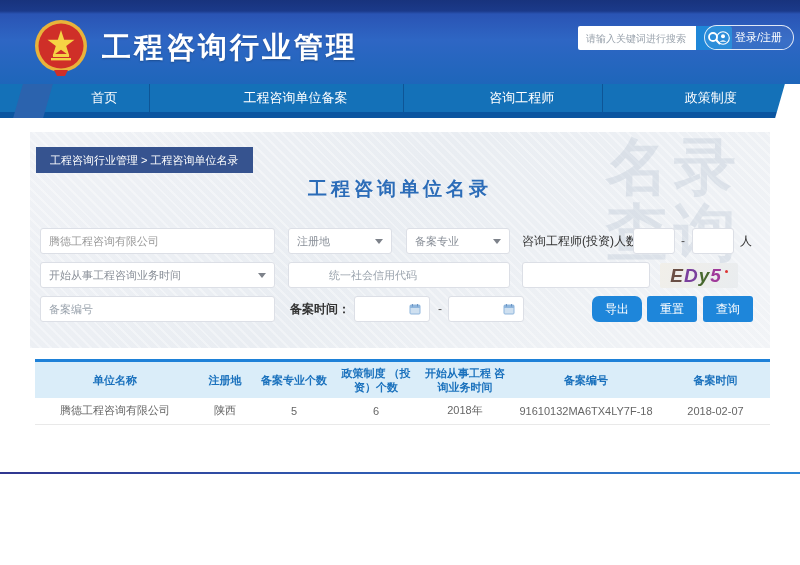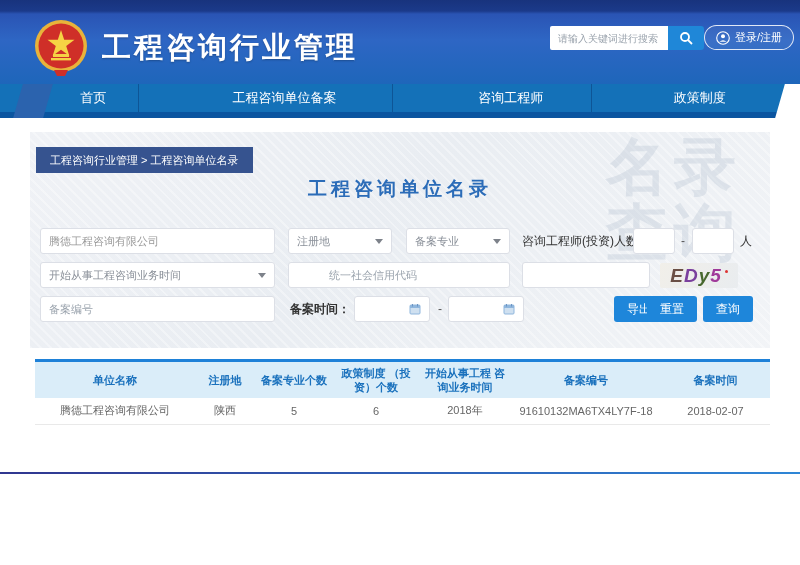--- a/index.html
+++ b/index.html
@@ -5,34 +5,34 @@
   * { margin:0; padding:0; box-sizing:border-box; }
   body { font-family:"Liberation Sans","DejaVu Sans",sans-serif; background:#fff; }
   .screen { position:relative; width:800px; height:565px; background:#fff; overflow:hidden; margin:0 auto; }
 
   
   .header { position:absolute; top:0; left:0; width:800px; height:84px;
     background:linear-gradient(180deg,#18337d 0,#1b3a8a 11px,#2a54b4 14px,#2e66c4 40px,#1e66ba 84px); }
   .brand { position:absolute; left:34px; top:20px; display:flex; align-items:center; gap:14px; }
   .emblem { width:54px; height:56px; }
   .site-title { color:#fff; font-size:29px; font-weight:bold; letter-spacing:3px; text-shadow:0 1px 2px rgba(0,0,0,.25); }
-  .search-box { position:absolute; left:510px; top:26px; display:flex; height:24px;padding-left:40px; }
+  .search-box { position:absolute; left:538px; top:26px; display:flex; height:24px;padding-left:40px; }
   .search-input { width:118px; height:24px; border:none; background:#fff; font-size:10px; padding:0 8px; outline:none; border-radius:2px 0 0 2px; color:#333; }
   .search-input::placeholder { color:#9aa3ad; }
   .search-btn { width:36px; height:24px; border:none; background:#1f87d8; border-radius:0 3px 3px 0; cursor:pointer; display:flex; align-items:center; justify-content:center; }
   .login-btn { position:absolute; left:704px; top:25px; height:25px; padding:0 11px; display:flex; align-items:center; gap:5px;
     border:1px solid rgba(255,255,255,.85); border-radius:13px; color:#fff; font-size:11px; background:rgba(255,255,255,.06); cursor:pointer; }
 
   
   .nav { position:absolute; top:84px; left:0; width:800px; height:34px; }
   .nav-bar { position:absolute; top:0; left:0; width:800px; height:28px; background:#1471b8; }
   .nav-under { position:absolute; top:28px; left:0; width:800px; height:6px; background:#0b55a0; }
   .nav-slant-left { position:absolute; top:0; left:18px; width:30px; height:34px; background:#2b63ae; transform:skewX(-16deg); }
   .nav-slant-right { position:absolute; top:0; right:-14px; width:34px; height:34px; background:#fff; transform:skewX(-16deg); }
-  .nav-items { position:absolute; top:0; left:48px; width:722px; height:28px; display:flex;gap:38px; }
+  .nav-items { position:absolute; top:0; left:59px; width:722px; height:28px; display:flex;gap:38px; }
   .nav-item { display:flex; align-items:center; justify-content:center; color:#fff; font-size:13px; cursor:pointer; border-right:1px solid rgba(9,62,122,.55); }
   .nav-item:last-child { border-right:none; }
   .nav-item:nth-child(1){ flex-grow:130; }
   .nav-item:nth-child(2){ flex-grow:222; }
   .nav-item:nth-child(3){ flex-grow:192; }
   .nav-item:nth-child(4){ flex-grow:178; }
 
   
   .panel { position:absolute; left:30px; top:132px; width:740px; height:216px;
     background:linear-gradient(135deg,#f0f2f6 0%,#e9edf2 45%,#f2f4f7 100%); overflow:hidden; }
@@ -170,21 +170,21 @@
       </div>
       <span class="dash" style="left:398px;">-</span>
       <div class="date-input" style="left:408px; width:76px;">
         <svg width="12" height="12" viewBox="0 0 12 12">
           <rect x="1" y="2" width="10" height="9" rx="1" fill="#cfe0f0" stroke="#8fb6dd" stroke-width="1"></rect>
           <rect x="1" y="2" width="10" height="3" fill="#8fb6dd"></rect>
           <line x1="3.5" y1="1" x2="3.5" y2="3.5" stroke="#6b94c4" stroke-width="1"></line>
           <line x1="8.5" y1="1" x2="8.5" y2="3.5" stroke="#6b94c4" stroke-width="1"></line>
         </svg>
       </div>
-      <button class="btn" style="left:574px;">导出</button>
+      <button class="btn" style="left:552px;border-radius:7px;">导出</button>
       <button class="btn" style="left:607px;">重置</button>
       <button class="btn" style="left:663px;">查询</button>
     </div>
   </div>
 
   <div class="table-wrap">
     <table>
       <colgroup>
         <col class="c1">
           <col class="c2">

